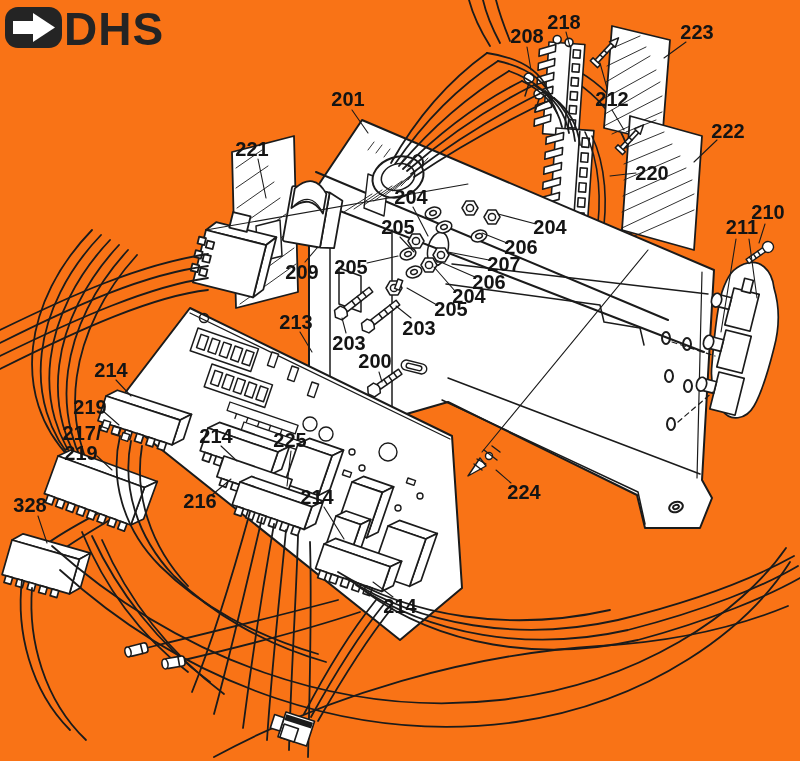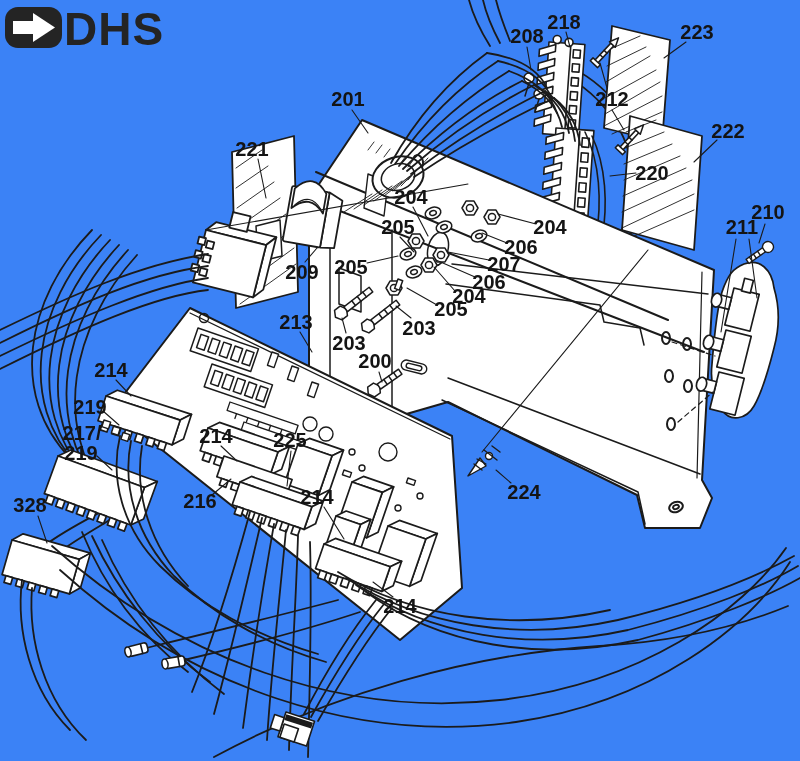--- a/index.html
+++ b/index.html
@@ -1,16 +1,16 @@
 <!DOCTYPE html>
 <html><head>
 <meta charset="utf-8">
 <style>
   html,body { margin:0; padding:0; background:#ffffff; }
-  .stage { position:relative; width:800px; height:761px; background:#3b82f6; overflow:hidden;
+  .stage { position:relative; width:800px; height:761px; background:#f97316; overflow:hidden;
            font-family:"Liberation Sans", sans-serif; }
   svg { display:block; }
   .lbl { font-family:"Liberation Sans", sans-serif; font-weight:bold; font-size:20px;
          fill:#141414; stroke:none; text-anchor:middle; }
   .logo-t { font-family:"Liberation Sans", sans-serif; font-weight:bold; font-size:46px;
             fill:#242424; stroke:none; letter-spacing:1px; }
 </style>
 </head>
 <body>
 

